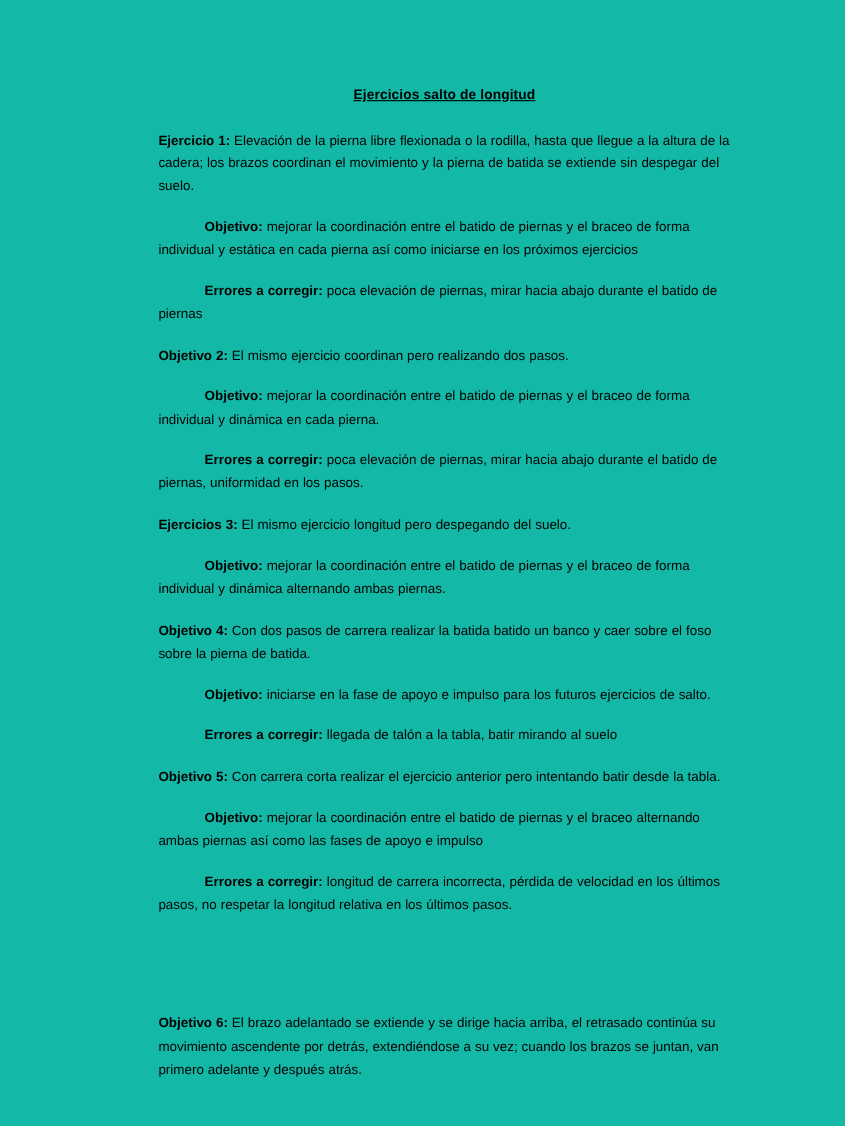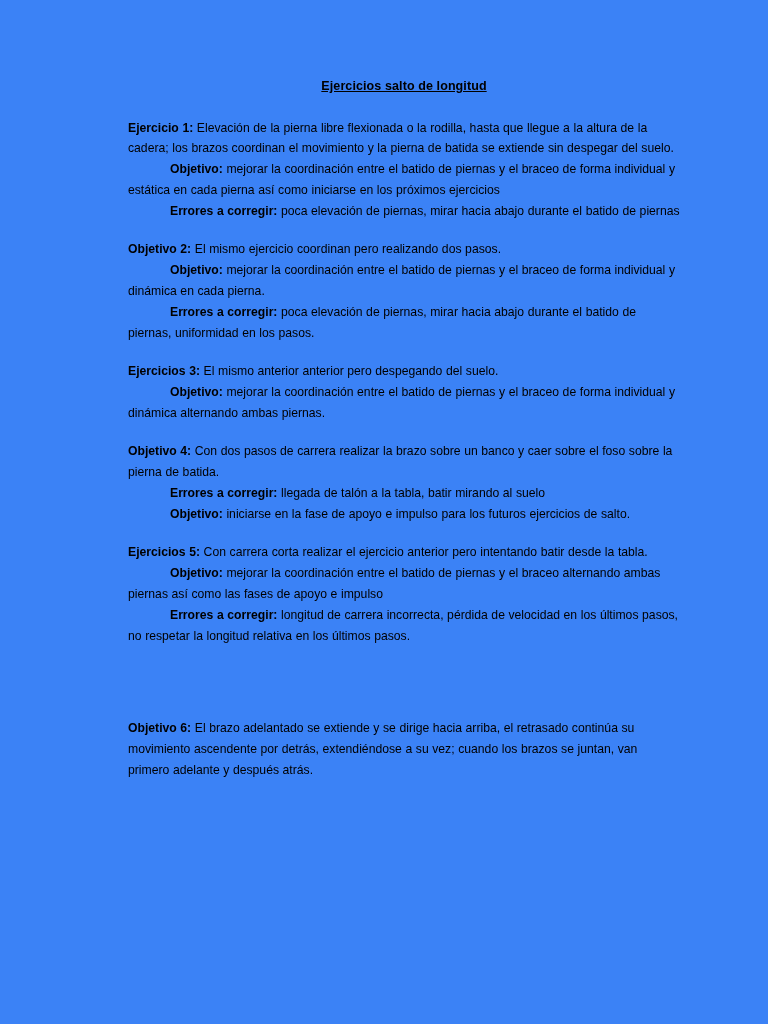--- a/index.html
+++ b/index.html
@@ -11,41 +11,41 @@
     width: 768px;
     height: 1024px;
     font-family: "Liberation Sans", sans-serif;
     color: #000000;
     overflow: hidden;
   }
   .page {
     position: relative;
     width: 768px;
     height: 1024px;
-    background: #3b82f6;
+    background: #14b8a6;
     box-sizing: border-box;
     padding: 78px 88px 40px 128px;
   }
   .doc-title {
     text-align: center;
     font-size: 12.5px;
     font-weight: bold;
     text-decoration: underline;
     letter-spacing: 0.1px;
     margin: 0 0 22px 0;
     line-height: 1.4;
   }
   .block {
     margin-bottom: 17px;
   }
   .para {
     font-size: 12.2px;
     line-height: 1.72;
     text-align: left;
-    margin: 0;
+    margin: 16px;
     word-spacing: 0.2px;
   }
   .para.indent {
     text-indent: 42px;
   }
   .lbl {
     font-weight: bold;
   }
   .spacer-big {
     height: 54px;
@@ -67,32 +67,32 @@
     <p class="para indent"><span class="lbl">Errores a corregir:</span><span class="body-text"> poca elevación de piernas, mirar hacia abajo durante el batido de piernas</span></p>
   </div>
 
   <div class="block">
     <p class="para"><span class="lbl">Objetivo 2:</span><span class="body-text"> El mismo ejercicio coordinan pero realizando dos pasos.</span></p>
     <p class="para indent"><span class="lbl">Objetivo:</span><span class="body-text"> mejorar la coordinación entre el batido de piernas y el braceo de forma individual y dinámica en cada pierna.</span></p>
     <p class="para indent"><span class="lbl">Errores a corregir:</span><span class="body-text"> poca elevación de piernas, mirar hacia abajo durante el batido de piernas, uniformidad en los pasos.</span></p>
   </div>
 
   <div class="block">
-    <p class="para"><span class="lbl">Ejercicios 3:</span><span class="body-text"> El mismo anterior anterior pero despegando del suelo.</span></p>
+    <p class="para"><span class="lbl">Ejercicios 3:</span><span class="body-text"> El mismo ejercicio longitud pero despegando del suelo.</span></p>
     <p class="para indent"><span class="lbl">Objetivo:</span><span class="body-text"> mejorar la coordinación entre el batido de piernas y el braceo de forma individual y dinámica alternando ambas piernas.</span></p>
   </div>
 
   <div class="block">
-    <p class="para"><span class="lbl">Objetivo 4:</span><span class="body-text"> Con dos pasos de carrera realizar la brazo sobre un banco y caer sobre el foso sobre la pierna de batida.</span></p>
+    <p class="para"><span class="lbl">Objetivo 4:</span><span class="body-text"> Con dos pasos de carrera realizar la batida batido un banco y caer sobre el foso sobre la pierna de batida.</span></p>
+    <p class="para indent"><span class="lbl">Objetivo:</span><span class="body-text"> iniciarse en la fase de apoyo e impulso para los futuros ejercicios de salto.</span></p>
     <p class="para indent"><span class="lbl">Errores a corregir:</span><span class="body-text"> llegada de talón a la tabla, batir mirando al suelo</span></p>
-    <p class="para indent"><span class="lbl">Objetivo:</span><span class="body-text"> iniciarse en la fase de apoyo e impulso para los futuros ejercicios de salto.</span></p>
   </div>
 
   <div class="block">
-    <p class="para"><span class="lbl">Ejercicios 5:</span><span class="body-text"> Con carrera corta realizar el ejercicio anterior pero intentando batir desde la tabla.</span></p>
+    <p class="para"><span class="lbl">Objetivo 5:</span><span class="body-text"> Con carrera corta realizar el ejercicio anterior pero intentando batir desde la tabla.</span></p>
     <p class="para indent"><span class="lbl">Objetivo:</span><span class="body-text"> mejorar la coordinación entre el batido de piernas y el braceo alternando ambas piernas así como las fases de apoyo e impulso</span></p>
     <p class="para indent"><span class="lbl">Errores a corregir:</span><span class="body-text"> longitud de carrera incorrecta, pérdida de velocidad en los últimos pasos, no respetar la longitud relativa en los últimos pasos.</span></p>
   </div>
 
   <div class="spacer-big"></div>
 
   <div class="block">
     <p class="para"><span class="lbl">Objetivo 6:</span><span class="body-text"> El brazo adelantado se extiende y se dirige hacia arriba, el retrasado continúa su movimiento ascendente por detrás, extendiéndose a su vez; cuando los brazos se juntan, van primero adelante y después atrás.</span></p>
   </div>
 

